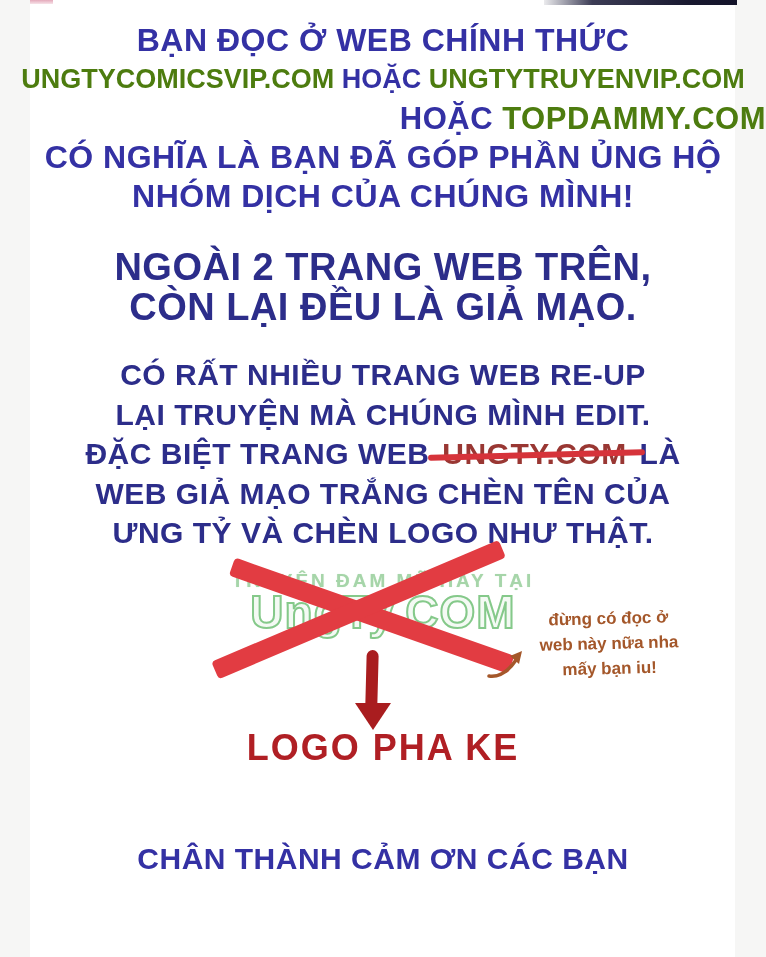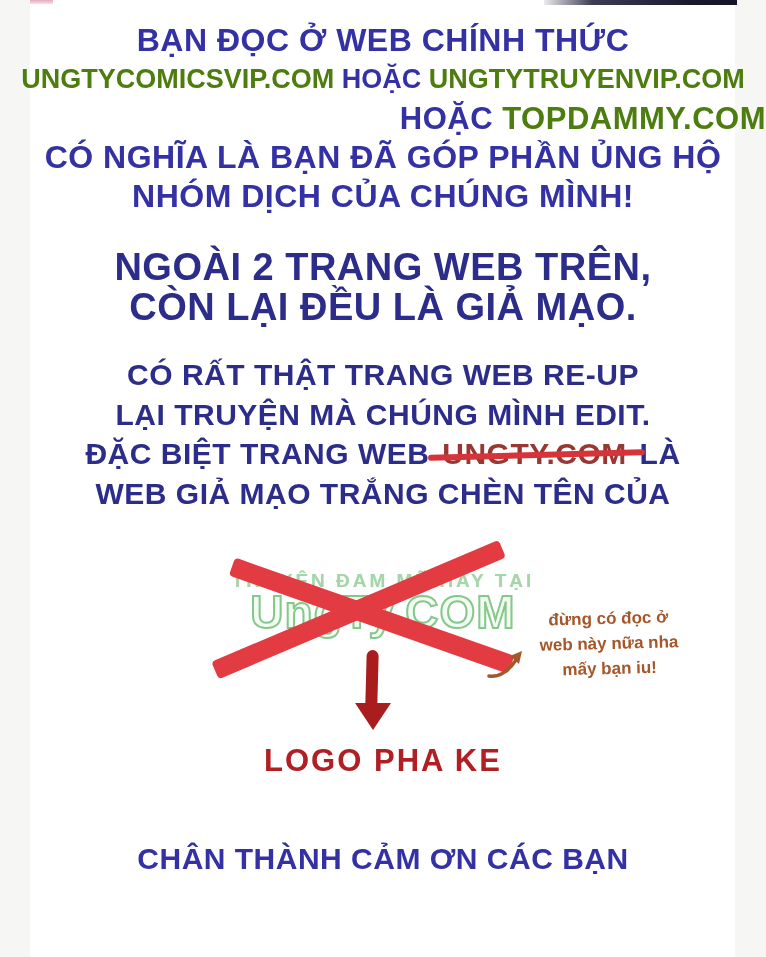--- a/index.html
+++ b/index.html
@@ -60,21 +60,21 @@
   .curved-arrow{position:absolute;left:486px;top:646px;}
   .down-arrow-shaft{
     position:absolute;left:366px;top:650px;width:12px;height:58px;
     background:#a91d1f;border-radius:6px 6px 1px 1px;transform:rotate(1.5deg);
   }
   .down-arrow-head{
     position:absolute;left:355px;top:703px;width:0;height:0;
     border-left:18px solid transparent;border-right:18px solid transparent;
     border-top:27px solid #a91d1f;
   }
-  .caption-block{top:727px;font-size:31px;letter-spacing:2px;color:#b01f24;margin-top:16px;}
+  .caption-block{top:727px;font-size:36px;letter-spacing:2px;color:#b01f24;}
   .footer-block{top:838px;font-size:30px;line-height:41px;}
 </style>
 </head>
 <body>
 
 <div class="page">
 
   <div class="gutter left"></div>
   <div class="gutter right"></div>
   <div class="top-dark-bar"></div>
@@ -94,28 +94,29 @@
     <div class="blue">CÓ NGHĨA LÀ BẠN ĐÃ GÓP PHẦN ỦNG HỘ</div>
     <div class="blue">NHÓM DỊCH CỦA CHÚNG MÌNH!</div>
   </div>
 
   <div class="txt warning-block navy">
     <div>NGOÀI 2 TRANG WEB TRÊN,</div>
     <div>CÒN LẠI ĐỀU LÀ GIẢ MẠO.</div>
   </div>
 
   <div class="txt detail-block navy">
-    <div>CÓ RẤT THẬT TRANG WEB RE-UP</div>
+    <div>CÓ RẤT NHIỀU TRANG WEB RE-UP</div>
     <div>LẠI TRUYỆN MÀ CHÚNG MÌNH EDIT.</div>
     <div>
       <span>ĐẶC BIỆT TRANG WEB</span>
       <span class="fake-site">UNGTY.COM</span>
       <span>LÀ</span>
     </div>
     <div>WEB GIẢ MẠO TRẮNG CHÈN TÊN CỦA</div>
+    <div>ƯNG TỶ VÀ CHÈN LOGO NHƯ THẬT.</div>
   </div>
 
   <div class="txt logo-tagline">TRUYỆN ĐAM MỸ HAY TẠI</div>
   <div class="txt logo-brand">UngTy.COM</div>
   <div class="x-stroke a"></div>
   <div class="x-stroke b"></div>
 
   <div class="note-text">
     <div>đừng có đọc ở</div>
     <div>web này nữa nha</div>

